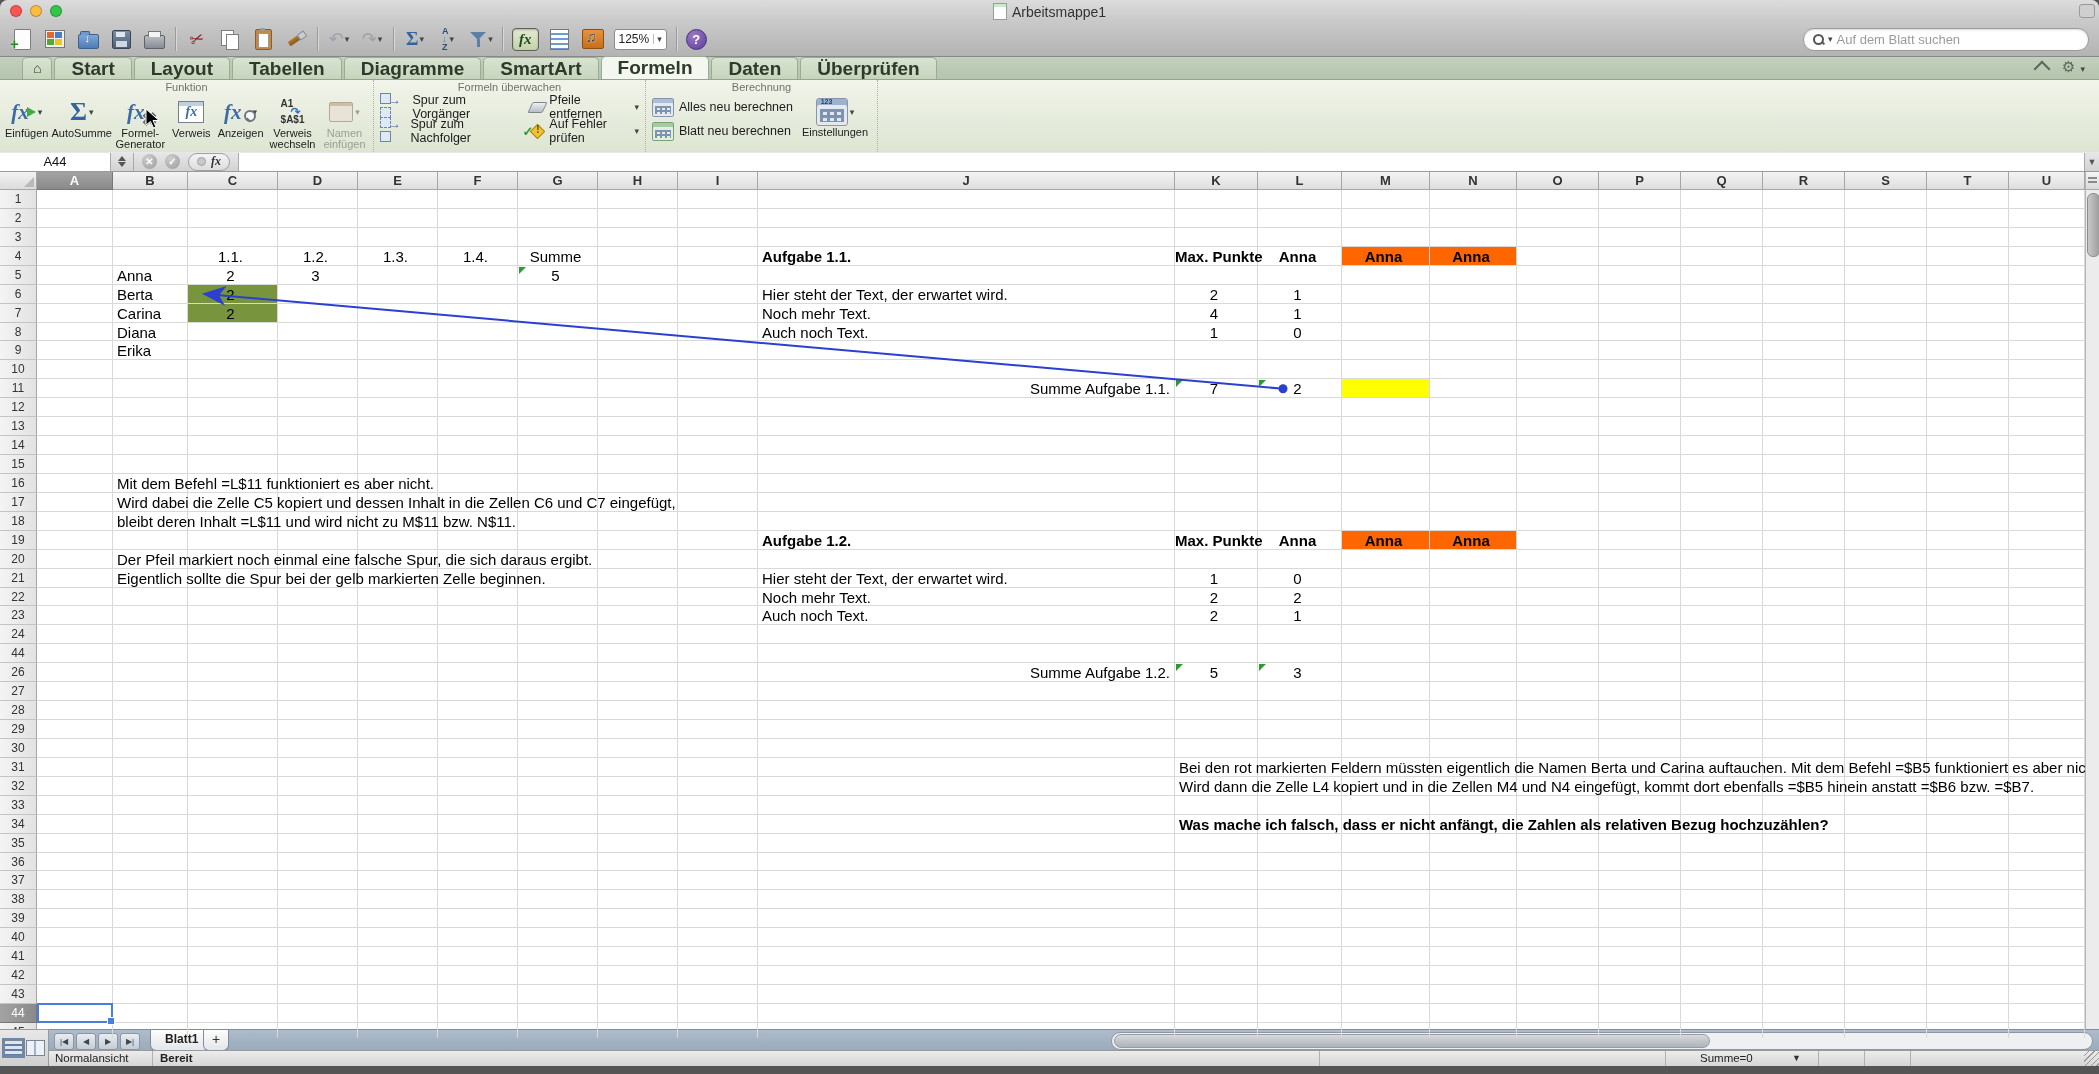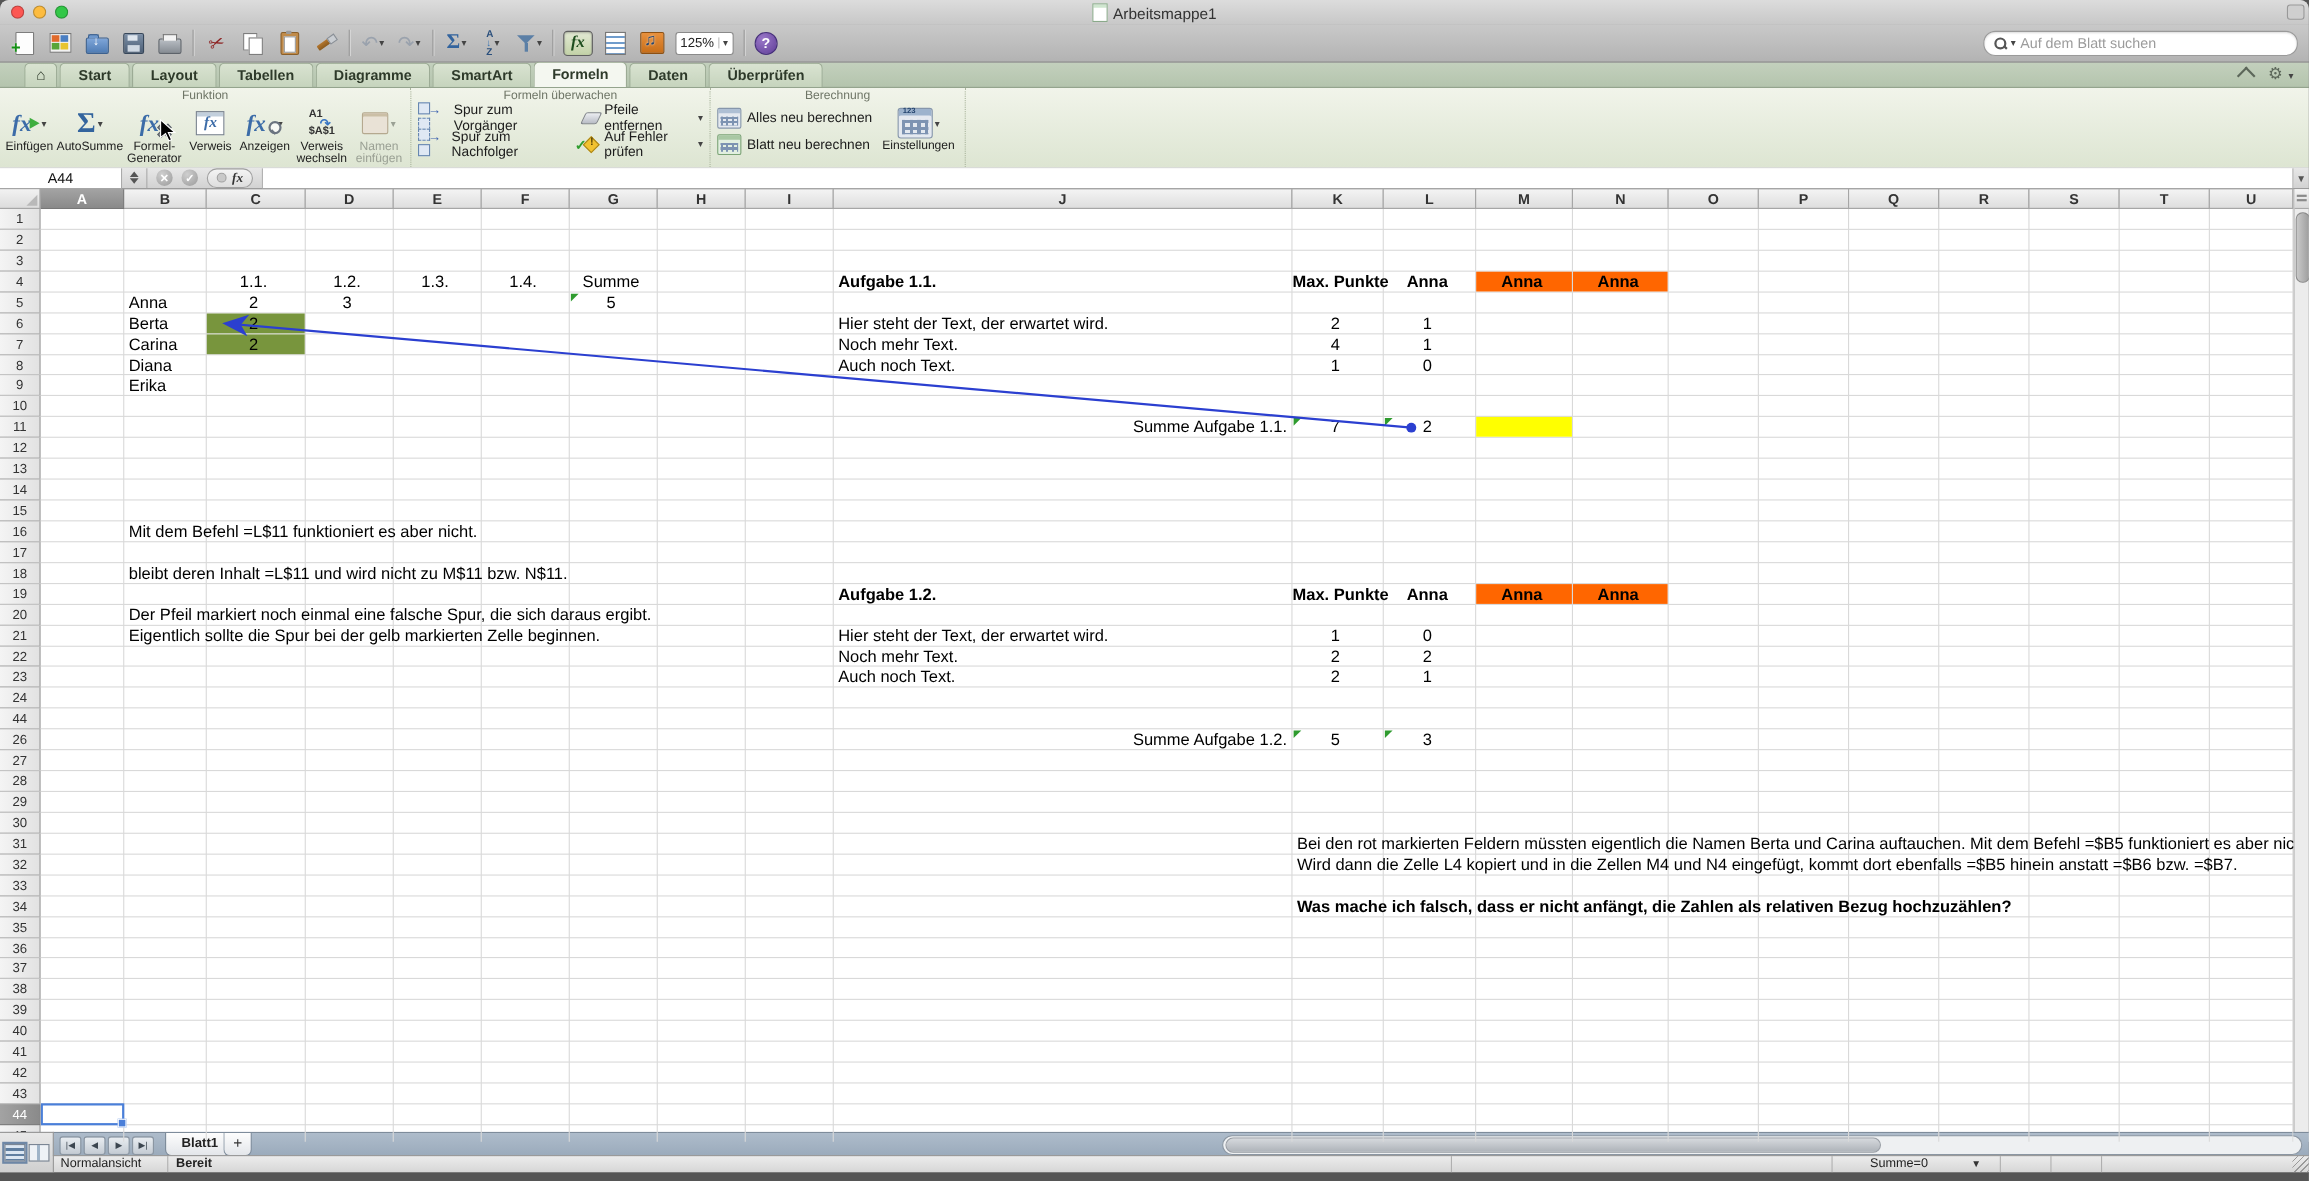--- a/index.html
+++ b/index.html
@@ -64,21 +64,21 @@
         font-weight:bold;font-size:13px;display:flex;align-items:center;justify-content:center;border:1px solid #46307a;}
   #search-wrap{display:flex;align-items:center;margin-left:auto;}
   .searchbox{display:flex;align-items:center;background:#fff;border:1px solid #9a9a9a;border-radius:11px;height:21px;width:268px;padding:0 8px;box-shadow:inset 0 1px 2px rgba(0,0,0,.15);}
   .mag{position:relative;width:13px;height:13px;margin-right:2px;}
   .mag:before{content:"";position:absolute;left:1px;top:1px;width:7px;height:7px;border:2px solid #555;border-radius:50%;}
   .mag:after{content:"";position:absolute;left:9px;top:9px;width:4px;height:2px;background:#555;transform:rotate(45deg);}
   .placeholder{color:#9b9b9b;font-size:13px;margin-left:4px;}
   
   #tabbar{position:absolute;top:57px;left:0;right:0;height:23px;background:linear-gradient(#c3d0bd,#b4c4ad);
           border-bottom:1px solid #94a48d;display:flex;align-items:flex-end;padding-left:22px;box-sizing:border-box;}
-  .rtab{height:21px;line-height:21px;padding:0 16px;font-size:13px;font-weight:bold;color:#2e3a2a;
+  .rtab{height:21px;line-height:21px;padding:0 16px;font-size:19px;font-weight:bold;color:#2e3a2a;
         background:linear-gradient(#d9e3d1,#c6d4bd);border:1px solid #9cab95;border-bottom:none;border-radius:5px 5px 0 0;margin-right:2px;}
   .rtab.home{padding:0 10px;font-size:14px;}
   .rtab.active{background:#f4f7f0;height:22px;position:relative;z-index:2;}
   #tab-right{margin-left:auto;display:flex;align-items:center;gap:14px;padding:0 14px 3px 0;}
   .chev{width:10px;height:10px;border-left:2px solid #5c675a;border-top:2px solid #5c675a;transform:rotate(45deg);margin-top:4px;}
   .gear{font-size:15px;color:#5c675a;}
   
   #ribbon{position:absolute;top:80px;left:0;right:0;height:72px;background:linear-gradient(#f1f4ea,#dde5d2);
           border-bottom:1px solid #97a78f;display:flex;}
   .rgroup{position:relative;height:100%;border-right:1px dotted #a9b49c;box-sizing:border-box;flex:0 0 auto;}
@@ -594,20 +594,21 @@
       <div class="cell" style="top: 113.58px; height: 18.93px; line-height: 19.93px; left: 725px;">Noch mehr Text.</div>
       <div class="cell" style="top: 113.58px; height: 18.93px; line-height: 19.93px; left: 1138px; width: 78px; text-align: center;">4</div>
       <div class="cell" style="top: 113.58px; height: 18.93px; line-height: 19.93px; left: 1221px; width: 79px; text-align: center;">1</div>
       <div class="cell" style="top: 132.51px; height: 18.93px; line-height: 19.93px; left: 725px;">Auch noch Text.</div>
       <div class="cell" style="top: 132.51px; height: 18.93px; line-height: 19.93px; left: 1138px; width: 78px; text-align: center;">1</div>
       <div class="cell" style="top: 132.51px; height: 18.93px; line-height: 19.93px; left: 1221px; width: 79px; text-align: center;">0</div>
       <div class="cell" style="top: 189.3px; height: 18.93px; line-height: 19.93px; left: 721px; width: 412px; text-align: right;">Summe Aufgabe 1.1.</div>
       <div class="cell" style="top: 189.3px; height: 18.93px; line-height: 19.93px; left: 1138px; width: 78px; text-align: center;">7</div>
       <div class="cell" style="top: 189.3px; height: 18.93px; line-height: 19.93px; left: 1221px; width: 79px; text-align: center;">2</div>
       <div class="cell" style="top: 283.95px; height: 18.93px; line-height: 19.93px; left: 80px;">Mit dem Befehl =L$11 funktioniert es aber nicht.</div>
+      <div class="cell" style="top: 302.88px; height: 18.93px; line-height: 19.93px; left: 80px;">Wird dabei die Zelle C5 kopiert und dessen Inhalt in die Zellen C6 und C7 eingefügt,</div>
       <div class="cell" style="top: 321.81px; height: 18.93px; line-height: 19.93px; left: 80px;">bleibt deren Inhalt =L$11 und wird nicht zu M$11 bzw. N$11.</div>
       <div class="cell" style="top: 359.67px; height: 18.93px; line-height: 19.93px; left: 80px;">Der Pfeil markiert noch einmal eine falsche Spur, die sich daraus ergibt.</div>
       <div class="cell" style="top: 378.6px; height: 18.93px; line-height: 19.93px; left: 80px;">Eigentlich sollte die Spur bei der gelb markierten Zelle beginnen.</div>
       <div class="cell b" style="top: 340.74px; height: 18.93px; line-height: 19.93px; left: 725px;">Aufgabe 1.2.</div>
       <div class="cell b" style="top: 340.74px; height: 18.93px; line-height: 19.93px; left: 1138px; width: 78px; text-align: center;">Max. Punkte</div>
       <div class="cell b" style="top: 340.74px; height: 18.93px; line-height: 19.93px; left: 1221px; width: 79px; text-align: center;">Anna</div>
       <div class="cell b" style="top: 340.74px; height: 18.93px; line-height: 19.93px; left: 1305px; width: 83px; text-align: center;">Anna</div>
       <div class="cell b" style="top: 340.74px; height: 18.93px; line-height: 19.93px; left: 1393px; width: 82px; text-align: center;">Anna</div>
       <div class="cell" style="top: 378.6px; height: 18.93px; line-height: 19.93px; left: 725px;">Hier steht der Text, der erwartet wird.</div>
       <div class="cell" style="top: 378.6px; height: 18.93px; line-height: 19.93px; left: 1138px; width: 78px; text-align: center;">1</div>

